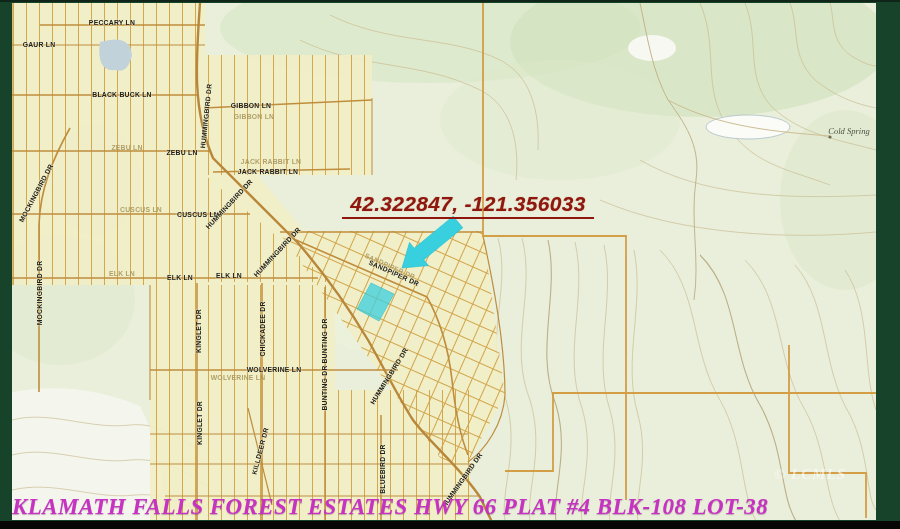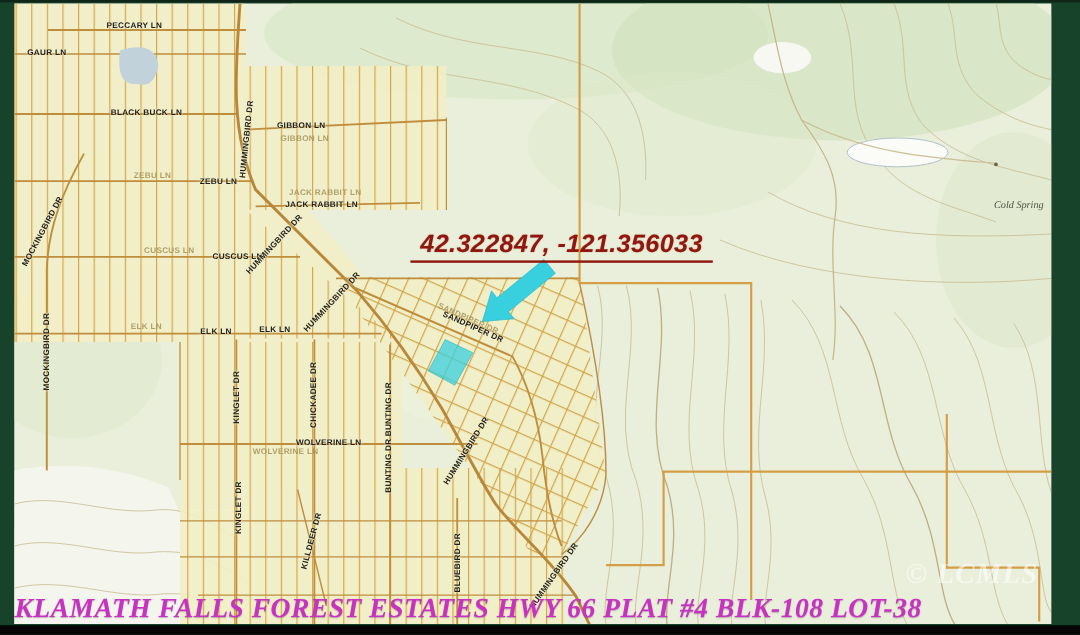--- a/index.html
+++ b/index.html
@@ -22,21 +22,21 @@
       font-family:Liberation Sans, sans-serif;font-weight:bold;font-style:italic;
       font-size:21px;color:#8f170d;letter-spacing:.3px;
       border-bottom:2.5px solid #8f170d;padding-bottom:1px;
       text-shadow:0 0 1px rgba(143,23,13,.45);}
   #caption{position:absolute;left:12px;top:494px;width:676px;text-align:center;
       font-family:"Liberation Serif",serif;font-weight:bold;font-style:italic;
       font-size:23px;color:#c832c3;letter-spacing:.4px;white-space:nowrap;
       text-shadow:0 1px 1px rgba(90,20,90,.35);}
   #watermark{position:absolute;left:735px;top:466px;width:150px;text-align:center;
       font-family:"Liberation Serif",serif;font-weight:bold;font-style:italic;
-      font-size:24px;color:rgba(255,255,255,.55);letter-spacing:1px;}
+      font-size:15px;color:rgba(255,255,255,.55);letter-spacing:1px;}
 </style>
 </head>
 <body>
 
 <div id="stage">
   <div id="frame"></div>
 
   <div id="mapwrap">
     <svg id="mapsvg" width="900" height="529" viewBox="0 0 900 529">
       <defs>
@@ -195,21 +195,21 @@
         <span class="street-label" style="left: 450px; top: 477px; transform: translate(-50%, -50%) rotate(-55deg);">HUMMINGBIRD DR</span>
         <span class="street-label faded" style="left: 378px; top: 263px; transform: translate(-50%, -50%) rotate(24deg);">SANDPIPER DR</span>
         <span class="street-label" style="left: 382px; top: 270px; transform: translate(-50%, -50%) rotate(24deg);">SANDPIPER DR</span>
         <span class="street-label" style="left: 186px; top: 328px; transform: translate(-50%, -50%) rotate(-90deg);">KINGLET DR</span>
         <span class="street-label" style="left: 187px; top: 420px; transform: translate(-50%, -50%) rotate(-90deg);">KINGLET DR</span>
         <span class="street-label" style="left: 250px; top: 326px; transform: translate(-50%, -50%) rotate(-90deg);">CHICKADEE DR</span>
         <span class="street-label" style="left: 312px; top: 338px; transform: translate(-50%, -50%) rotate(-90deg);">BUNTING DR</span>
         <span class="street-label" style="left: 312px; top: 385px; transform: translate(-50%, -50%) rotate(-90deg);">BUNTING DR</span>
         <span class="street-label" style="left: 248px; top: 448px; transform: translate(-50%, -50%) rotate(-75deg);">KILLDEER DR</span>
         <span class="street-label" style="left: 370px; top: 466px; transform: translate(-50%, -50%) rotate(-90deg);">BLUEBIRD DR</span>
-        <span class="street-label topo-name" style="left: 837px; top: 128px; transform: translate(-50%, -50%) rotate(0deg); margin-top: 39px;">Cold Spring</span>
+        <span class="street-label topo-name" style="left: 837px; top: 128px; transform: translate(-50%, -50%) rotate(0deg);">Cold Spring</span>
       </div>
   </div>
 
   <div id="topline"></div>
   <div id="blackband"></div>
 
   <div id="coords">42.322847, -121.356033</div>
   <div id="watermark">© LCMLS</div>
   <div id="caption">KLAMATH FALLS FOREST ESTATES HWY 66 PLAT #4 BLK-108 LOT-38</div>
 </div>

